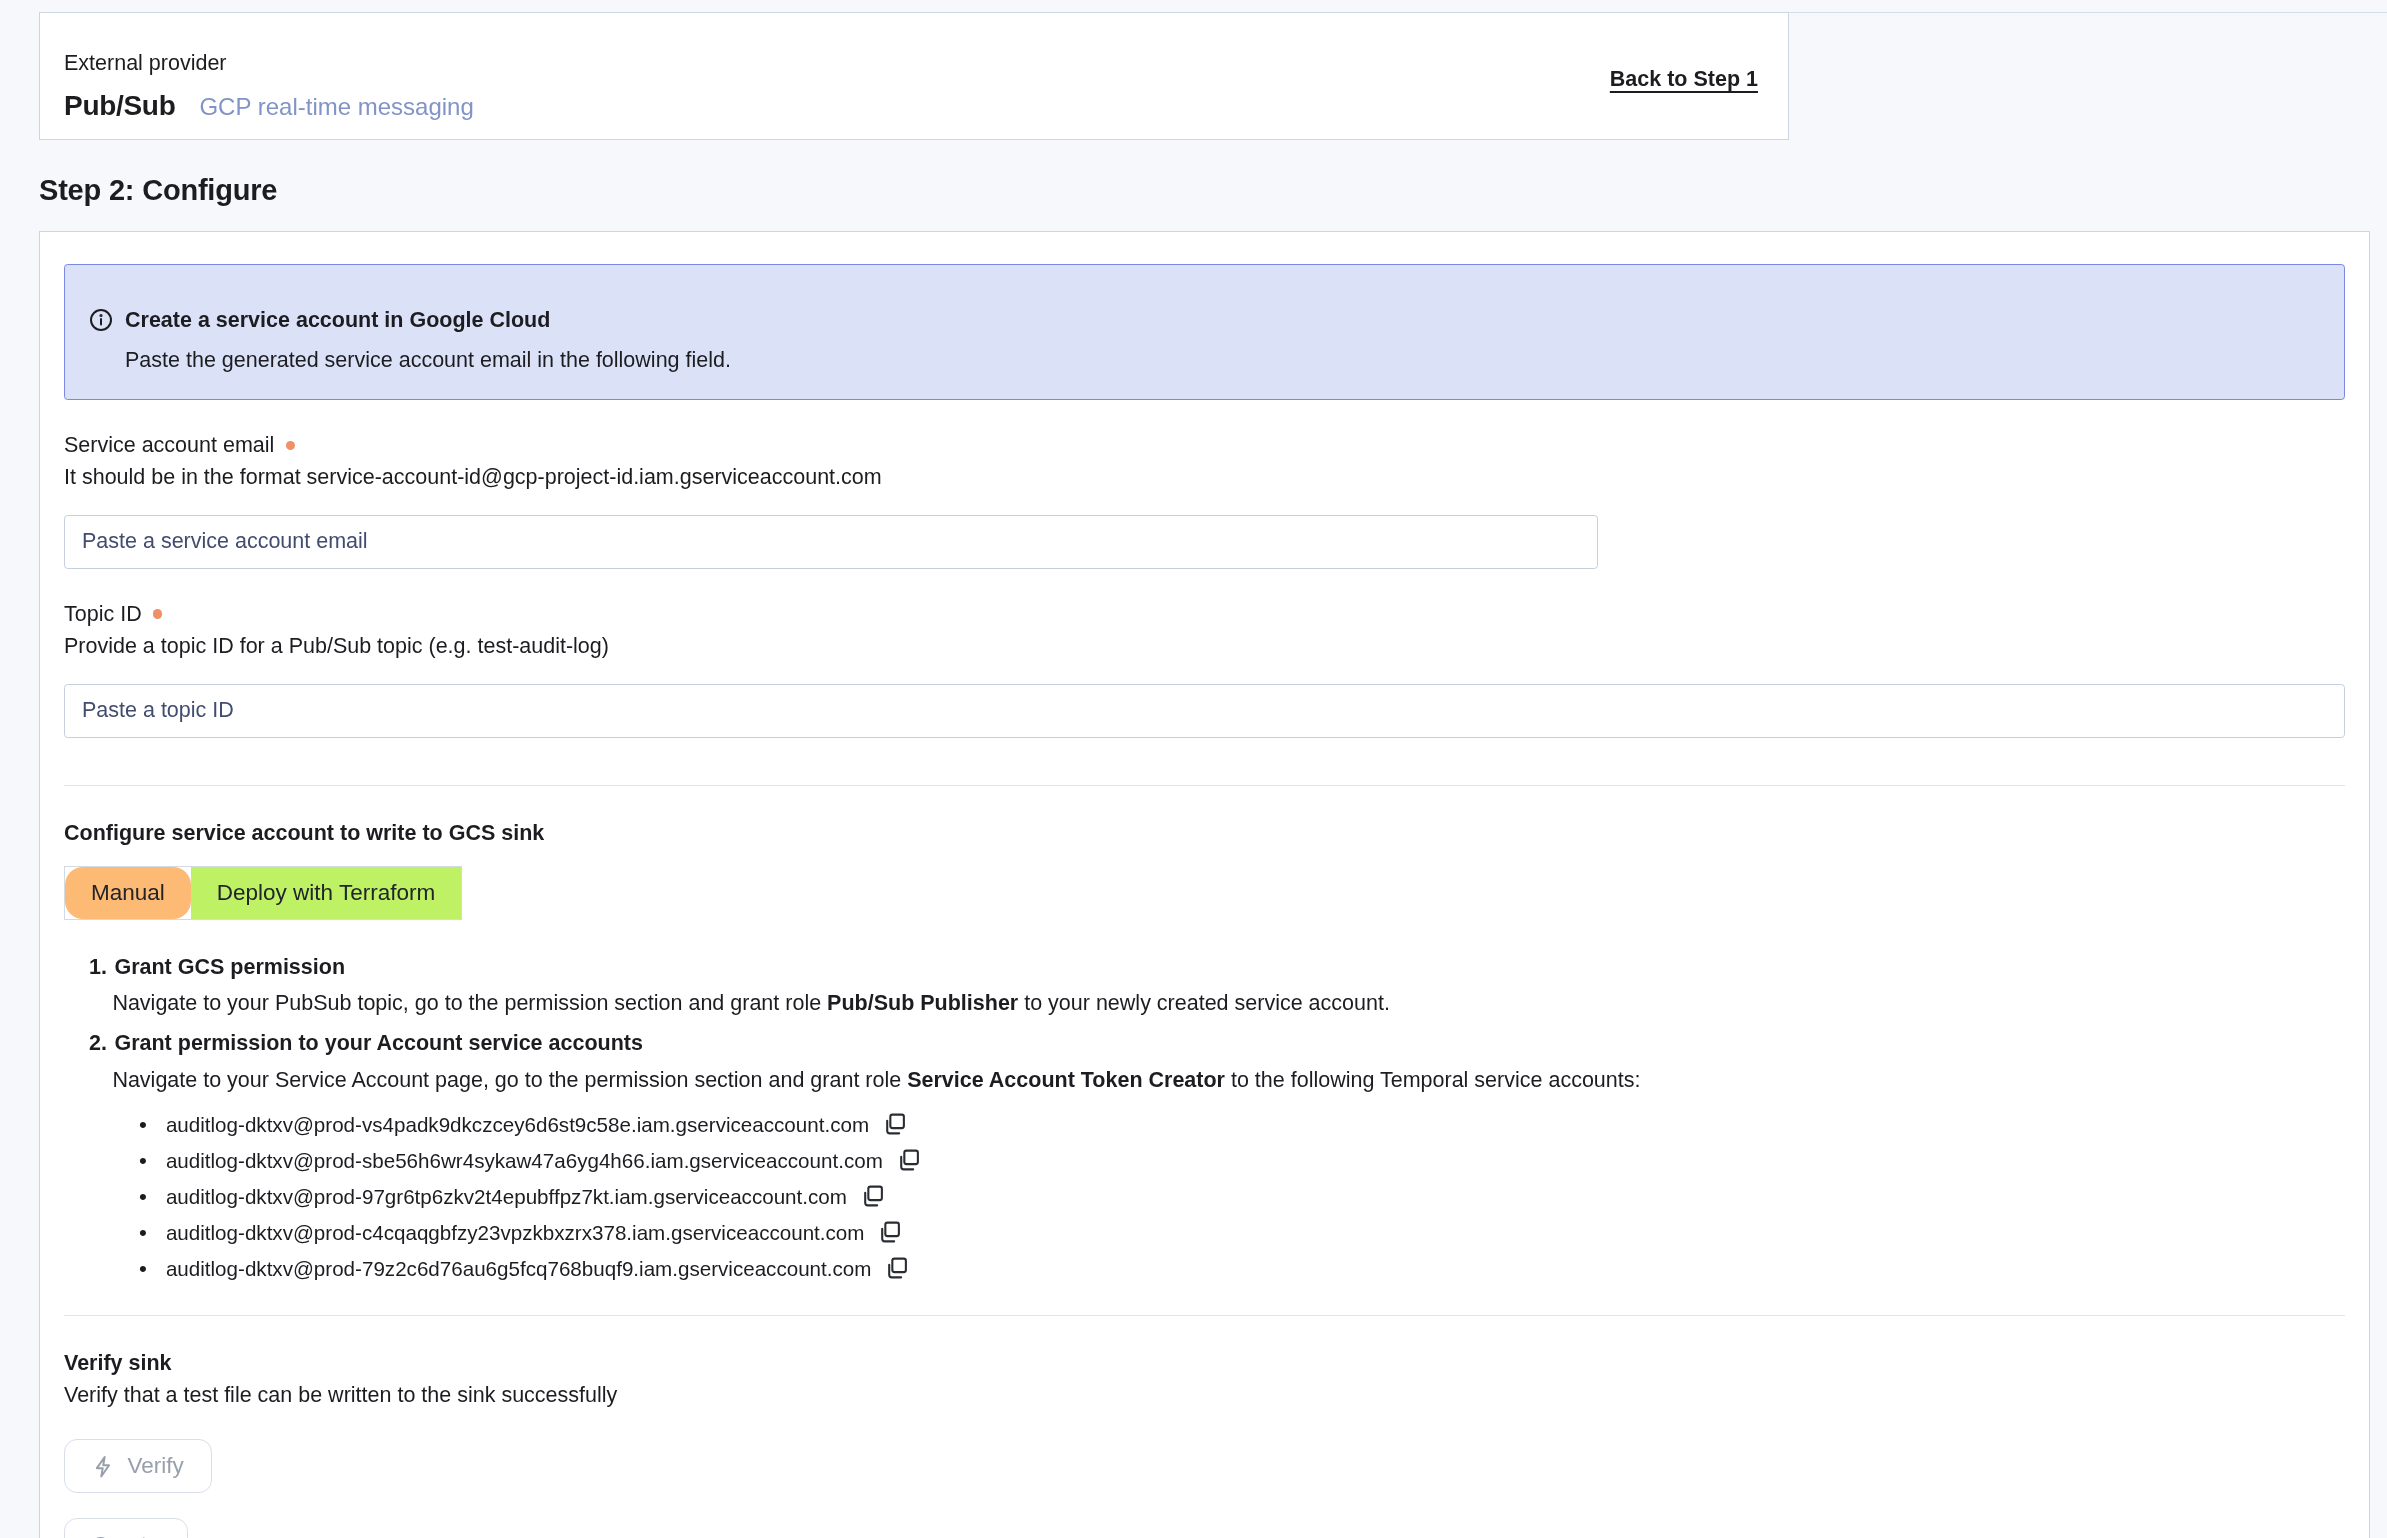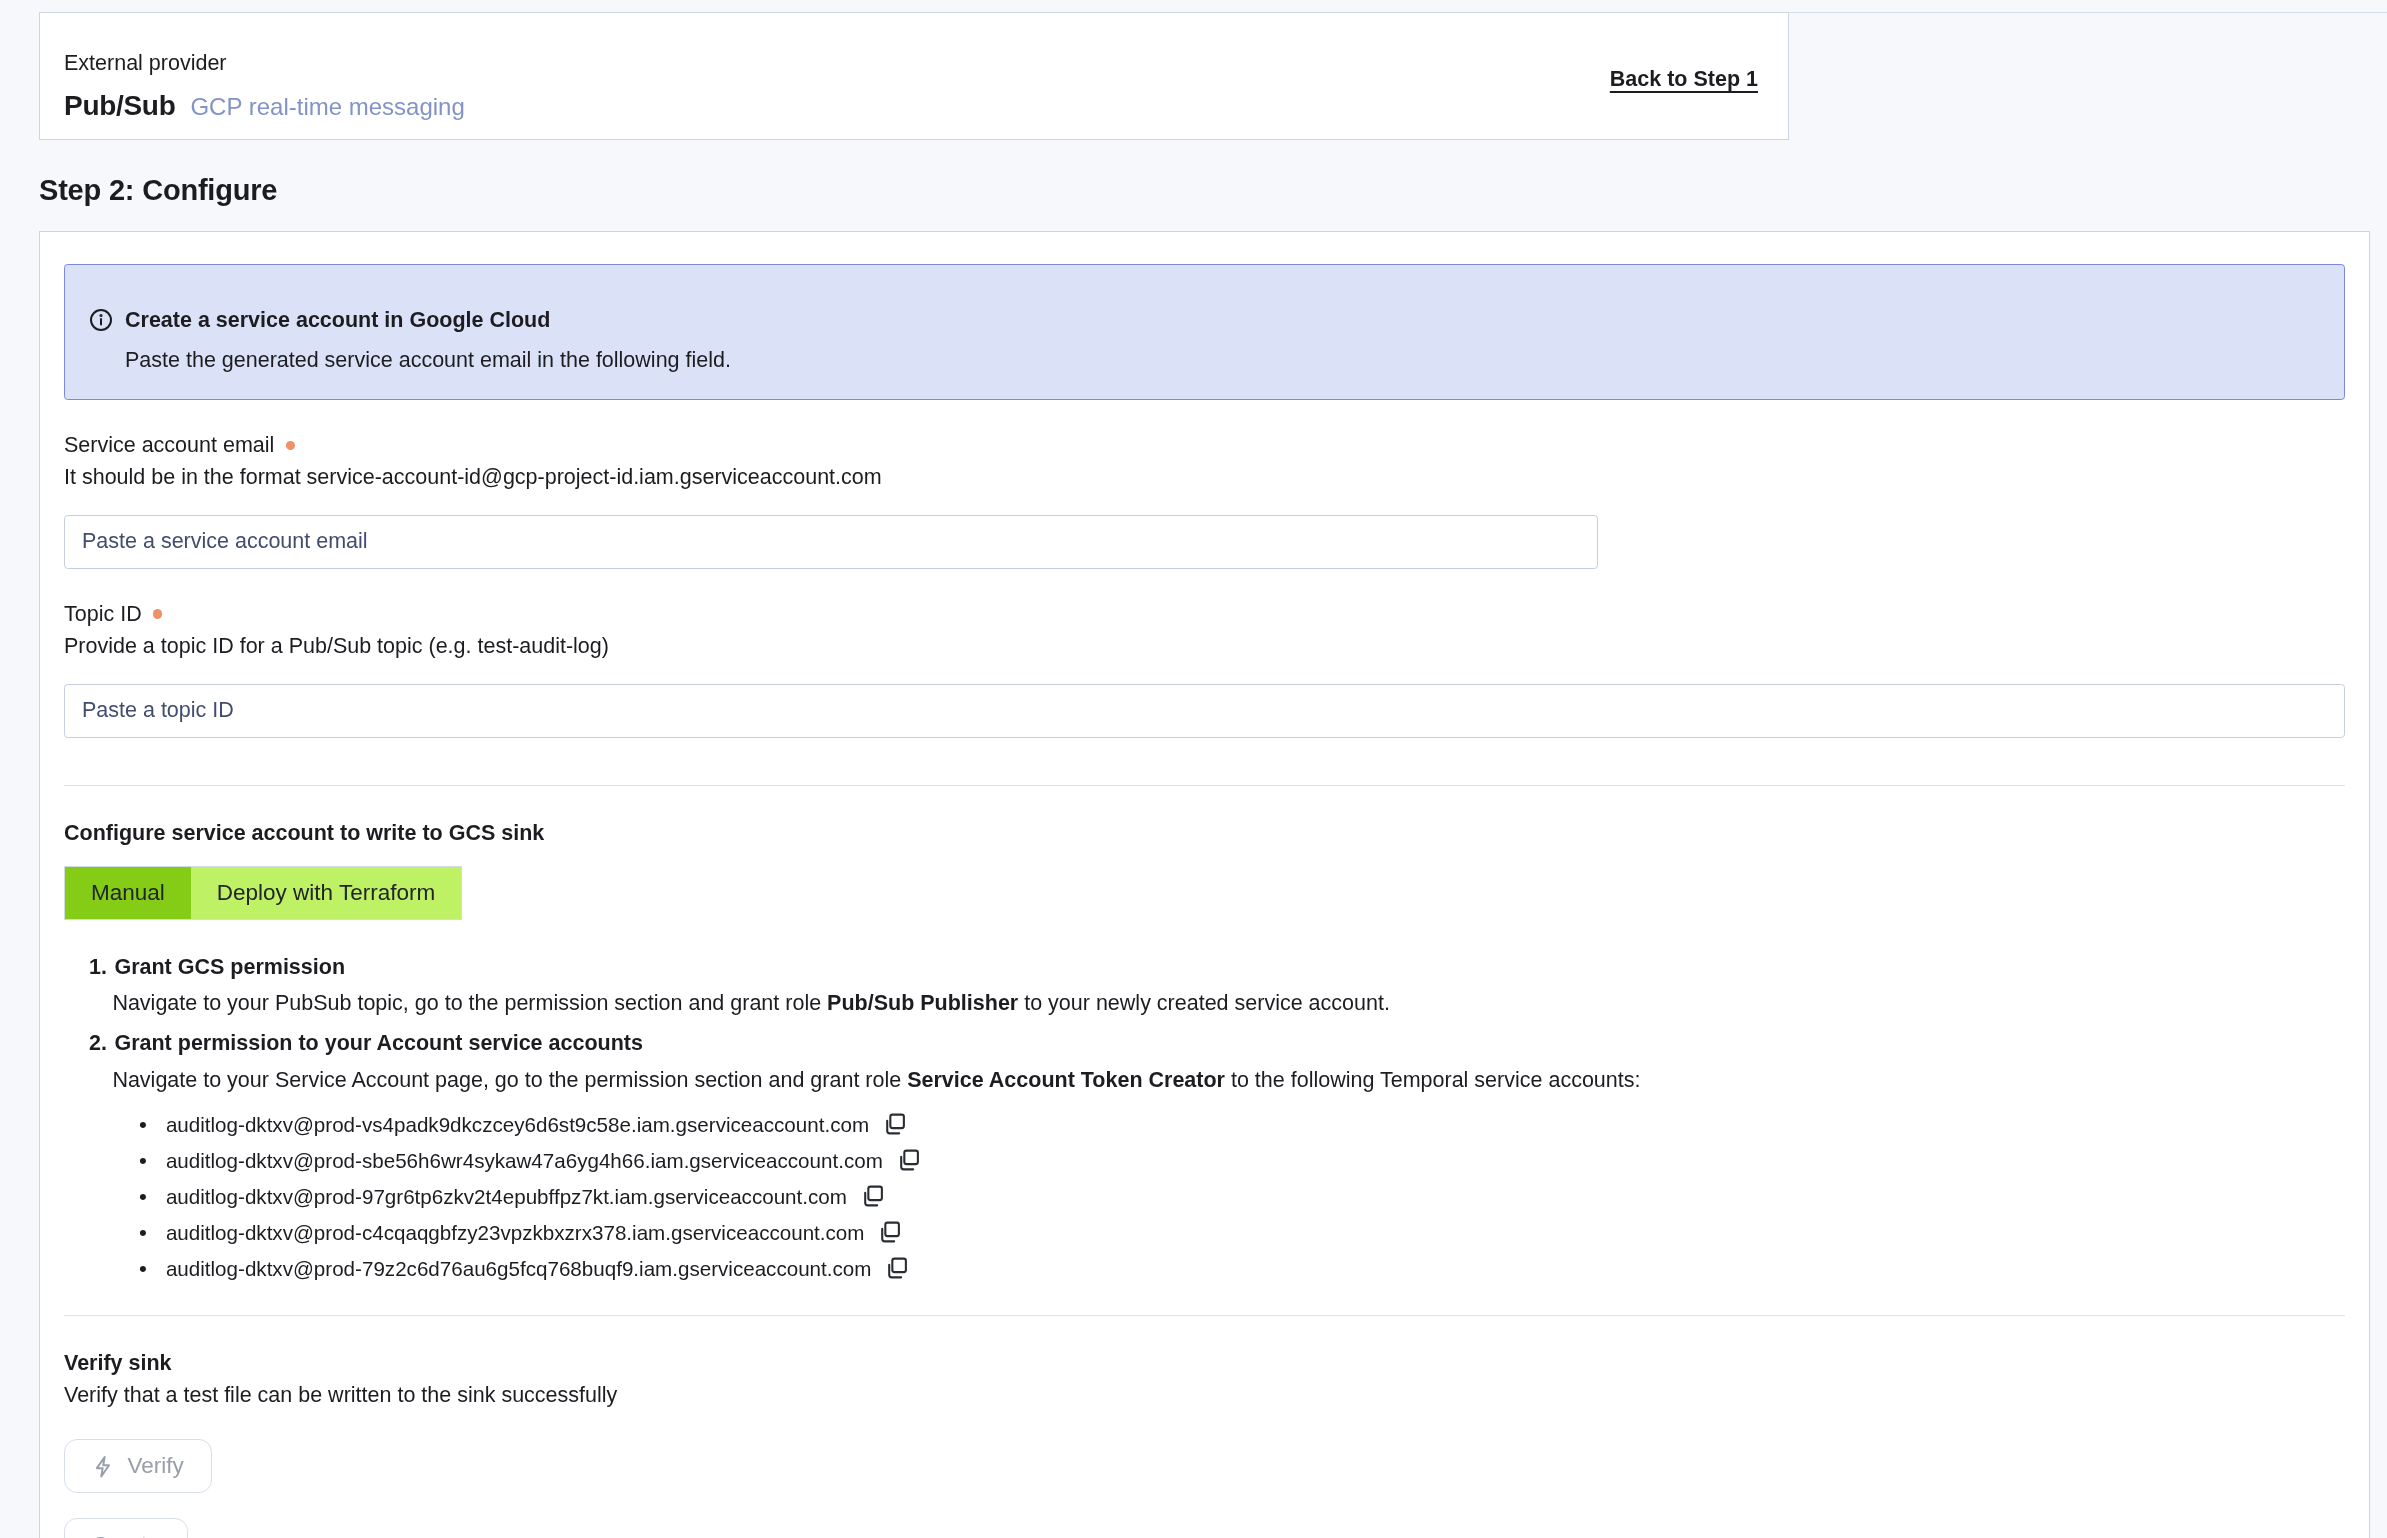--- a/index.html
+++ b/index.html
@@ -19,21 +19,21 @@
   .provider-card {
     position: relative;
     margin: 12px 0 0 39px;
     width: 1750px;
     height: 128px;
     background: #ffffff;
     border: 1.9px solid #ccd5e3;
     padding: 36px 37px 0 24px;
   }
   .provider-label { font-size: 21.5px; line-height: 28px; }
-  .provider-name-row { margin-top: 13px; display: flex; align-items: baseline; gap: 15px; }
+  .provider-name-row { margin-top: 13px; display: flex; align-items: baseline; gap: 24px; }
   .provider-name { font-size: 28px; font-weight: 700; letter-spacing: -0.3px; }
   .provider-desc { font-size: 24px; color: #8193c7; }
   .back-link {
     position: absolute; right: 30px; top: 54px;
     font-size: 21.5px; font-weight: 600;
     text-decoration: underline; text-underline-offset: 4.7px;
     color: #1c1c21; cursor: pointer;
   }
   
   .page-title { margin: 34px 0 0 39px; font-size: 29px; font-weight: 700; letter-spacing: -0.2px; }
@@ -90,21 +90,21 @@
   .input-email { width: 1534px; }
   hr.divider { border: none; border-top: 1.9px solid #dee4ee; margin-top: 47px; }
   
   .section-title { margin-top: 34px; font-size: 21.5px; font-weight: 700; line-height: 26px; }
   .tabs { margin-top: 20.6px; display: inline-flex; border: 1.9px solid #d2dae5; }
   .tab {
     height: 52px; display: flex; align-items: center;
     padding: 0 26px; font-size: 22.5px; cursor: pointer; background: #bef264;
     color: #22242a;
   }
-  .tab.selected { background: #84cc16; }
+  .tab.selected { background: #fdba74; border-radius: 18px; }
   .steps { margin-top: 34px; padding-left: 25px; }
   .step-title { font-size: 21.5px; font-weight: 700; line-height: 26px; }
   .step-title .num { margin-right: 7.5px; }
   .step-body { margin: 10.3px 0 14px 23.4px; font-size: 21.5px; line-height: 26px; }
   .step-body b { font-weight: 700; }
   .sa-list { margin: 12px 0 0 50px; list-style: none; }
   .sa-item { display: flex; align-items: center; font-size: 20.6px; line-height: 36px; }
   .sa-item .bullet { margin-right: 19px; font-size: 22.5px; }
   .copy-btn {
     width: 25px; height: 25px; margin-left: 13px;

